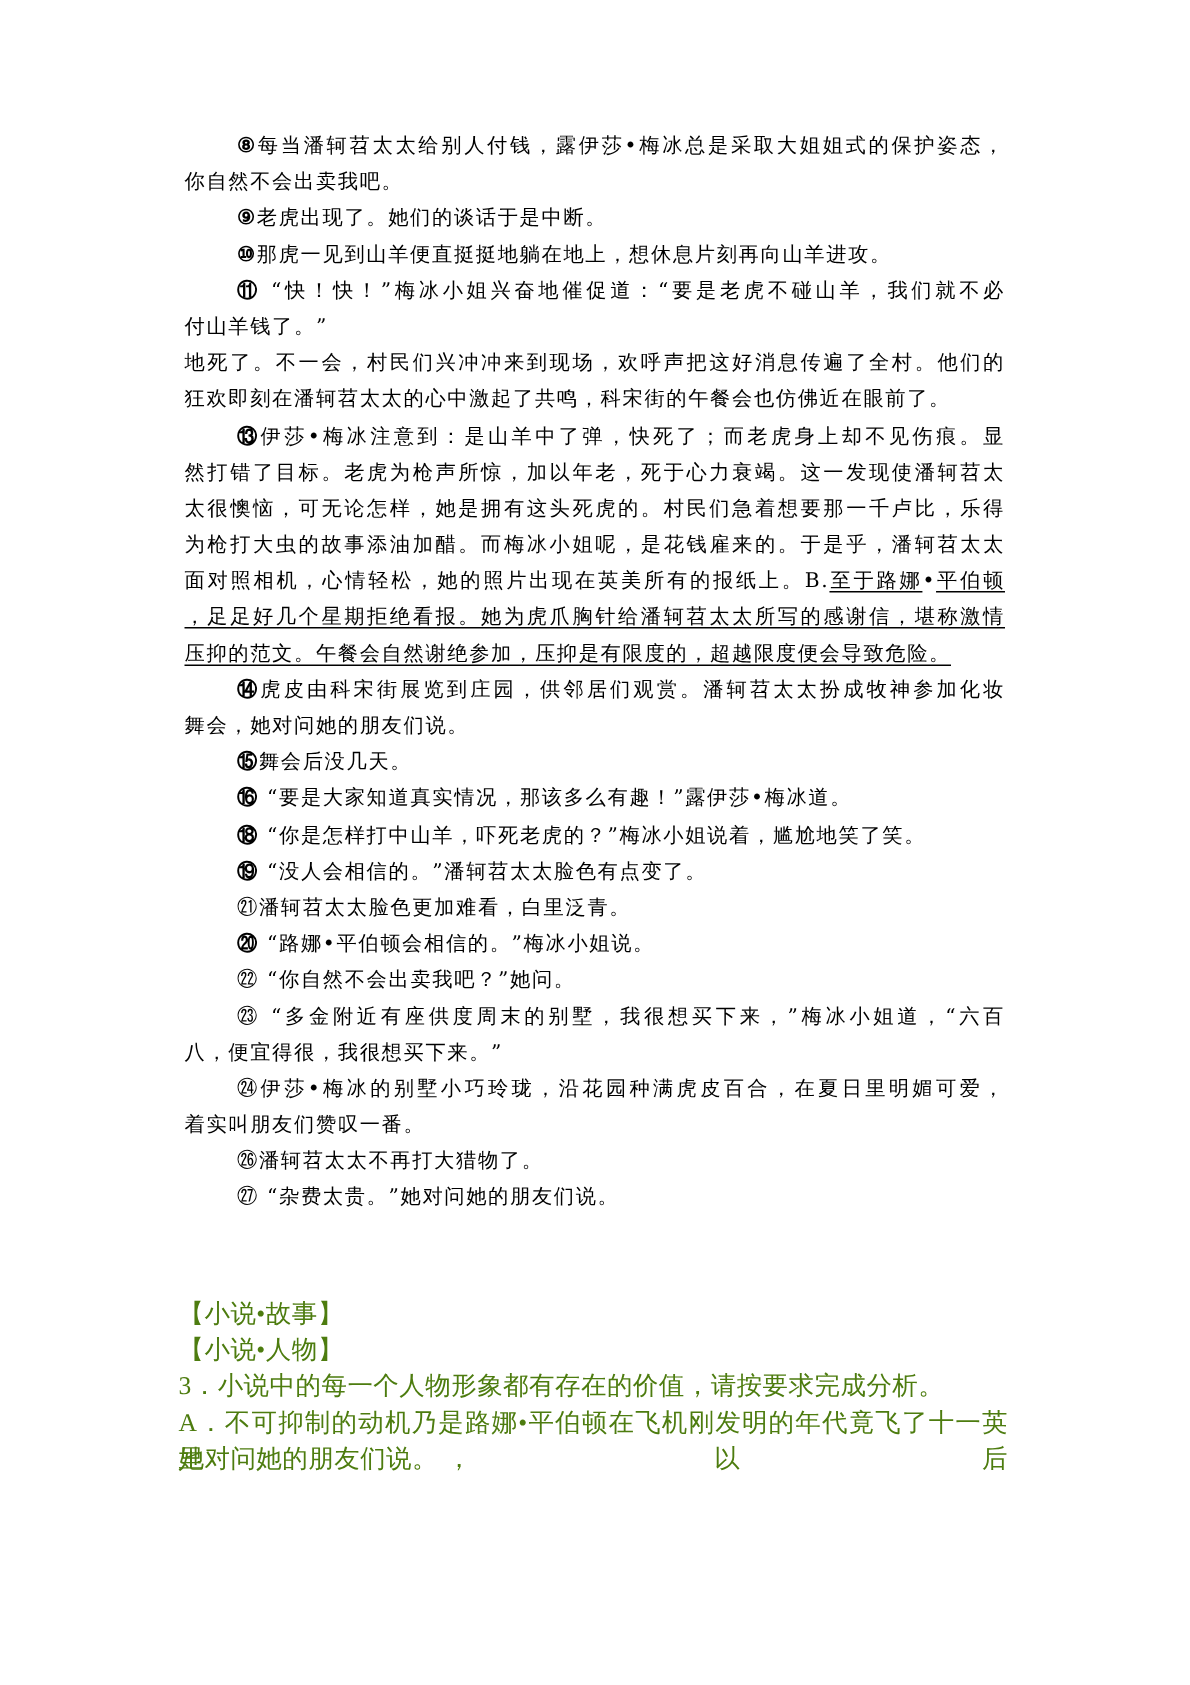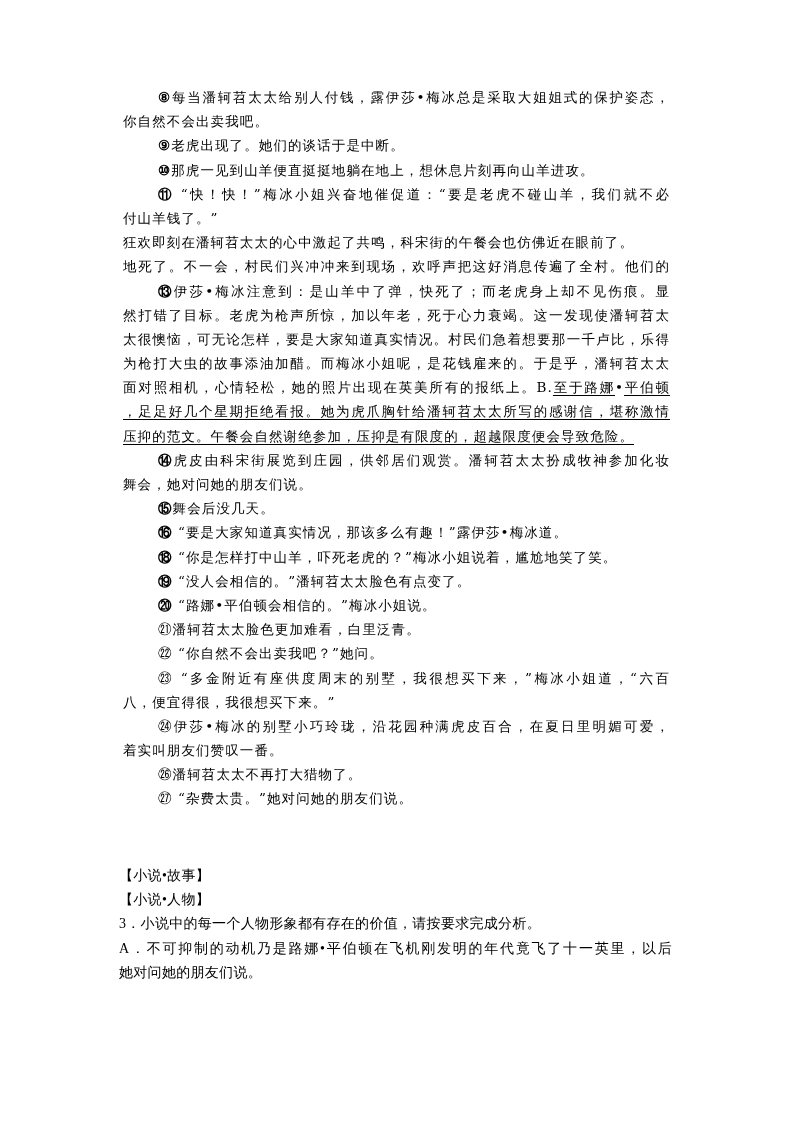--- a/index.html
+++ b/index.html
@@ -6,21 +6,21 @@
     body { width: 793px; height: 1123px; position: relative; overflow: hidden; }
     .page { position: absolute; left: 0; top: 0; width: 793px; height: 1123px; background: #ffffff; }
     .story {
       position: absolute; left: 123px; top: 65px; width: 547px;
       font-family: "DejaVu Serif", "Liberation Serif", serif;
       font-size: 13.5px; letter-spacing: 1.1px; color: #000000; margin-top: 20px;
     }
     .qs {
       position: absolute; left: 119px; top: 864px; width: 553px;
       font-family: "Liberation Serif", "DejaVu Serif", serif;
-      font-size: 14px; letter-spacing: 0.3px; color: #000000;
+      font-size: 17px; letter-spacing: 0.3px; color: #4d7c0f;
     }
     .ln { height: 24.2px; line-height: 24.2px; text-align: left; box-sizing: border-box; }
     .ln.first { padding-left: 35px; }
     .ln.full { text-align: justify; text-align-last: justify; }
     .u { text-decoration: underline; text-decoration-thickness: 1px; text-underline-offset: 3px; }
     .num { font-weight: bold; }
   </style>
 </head>
 <body>
 
@@ -31,46 +31,46 @@
     <div class="ln first full"><span class="num">⑧</span><span>每当潘轲苕太太给别人付钱，露伊莎•梅冰总是采取大姐姐式的保护姿态，</span></div>
     <div class="ln"><span>你自然不会出卖我吧。</span></div>
 
     <div class="ln first"><span class="num">⑨</span><span>老虎出现了。她们的谈话于是中断。</span></div>
 
     <div class="ln first"><span class="num">⑩</span><span>那虎一见到山羊便直挺挺地躺在地上，想休息片刻再向山羊进攻。</span></div>
 
     <div class="ln first full"><span class="num">⑪</span><span> “快！快！”梅冰小姐兴奋地催促道：“要是老虎不碰山羊，我们就不必</span></div>
     <div class="ln"><span>付山羊钱了。”</span></div>
 
+    <div class="ln full"><span>地死了。不一会，村民们兴冲冲来到现场，欢呼声把这好消息传遍了全村。他们的</span></div>
     <div class="ln"><span>狂欢即刻在潘轲苕太太的心中激起了共鸣，科宋街的午餐会也仿佛近在眼前了。</span></div>
-    <div class="ln full"><span>地死了。不一会，村民们兴冲冲来到现场，欢呼声把这好消息传遍了全村。他们的</span></div>
 
     <div class="ln first full"><span class="num">⑬</span><span>伊莎•梅冰注意到：是山羊中了弹，快死了；而老虎身上却不见伤痕。显</span></div>
     <div class="ln full"><span>然打错了目标。老虎为枪声所惊，加以年老，死于心力衰竭。这一发现使潘轲苕太</span></div>
-    <div class="ln full"><span>太很懊恼，可无论怎样，要是大家知道真实情况。村民们急着想要那一千卢比，乐得</span></div>
+    <div class="ln full"><span>太很懊恼，可无论怎样，她是拥有这头死虎的。村民们急着想要那一千卢比，乐得</span></div>
     <div class="ln full"><span>为枪打大虫的故事添油加醋。而梅冰小姐呢，是花钱雇来的。于是乎，潘轲苕太太</span></div>
     <div class="ln full"><span>面对照相机，心情轻松，她的照片出现在英美所有的报纸上。B.</span><span class="u">至于路娜</span><span>•</span><span class="u">平伯顿</span></div>
     <div class="ln full"><span class="u">，足足好几个星期拒绝看报。她为虎爪胸针给潘轲苕太太所写的感谢信，堪称激情</span></div>
     <div class="ln"><span class="u">压抑的范文。午餐会自然谢绝参加，压抑是有限度的，超越限度便会导致危险。</span></div>
 
     <div class="ln first full"><span class="num">⑭</span><span>虎皮由科宋街展览到庄园，供邻居们观赏。潘轲苕太太扮成牧神参加化妆</span></div>
     <div class="ln"><span>舞会，她对问她的朋友们说。</span></div>
 
     <div class="ln first"><span class="num">⑮</span><span>舞会后没几天。</span></div>
 
     <div class="ln first"><span class="num">⑯</span><span> “要是大家知道真实情况，那该多么有趣！”露伊莎•梅冰道。</span></div>
 
 
     <div class="ln first"><span class="num">⑱</span><span> “你是怎样打中山羊，吓死老虎的？”梅冰小姐说着，尴尬地笑了笑。</span></div>
 
     <div class="ln first"><span class="num">⑲</span><span> “没人会相信的。”潘轲苕太太脸色有点变了。</span></div>
 
+    <div class="ln first"><span>㉑</span><span>潘轲苕太太脸色更加难看，白里泛青。</span></div>
+
     <div class="ln first"><span class="num">⑳</span><span> “路娜•平伯顿会相信的。”梅冰小姐说。</span></div>
-
-    <div class="ln first"><span>㉑</span><span>潘轲苕太太脸色更加难看，白里泛青。</span></div>
 
     <div class="ln first"><span>㉒</span><span> “你自然不会出卖我吧？”她问。</span></div>
 
     <div class="ln first full"><span>㉓</span><span> “多金附近有座供度周末的别墅，我很想买下来，”梅冰小姐道，“六百</span></div>
     <div class="ln"><span>八，便宜得很，我很想买下来。”</span></div>
 
     <div class="ln first full"><span>㉔</span><span>伊莎•梅冰的别墅小巧玲珑，沿花园种满虎皮百合，在夏日里明媚可爱，</span></div>
     <div class="ln"><span>着实叫朋友们赞叹一番。</span></div>
 
 

